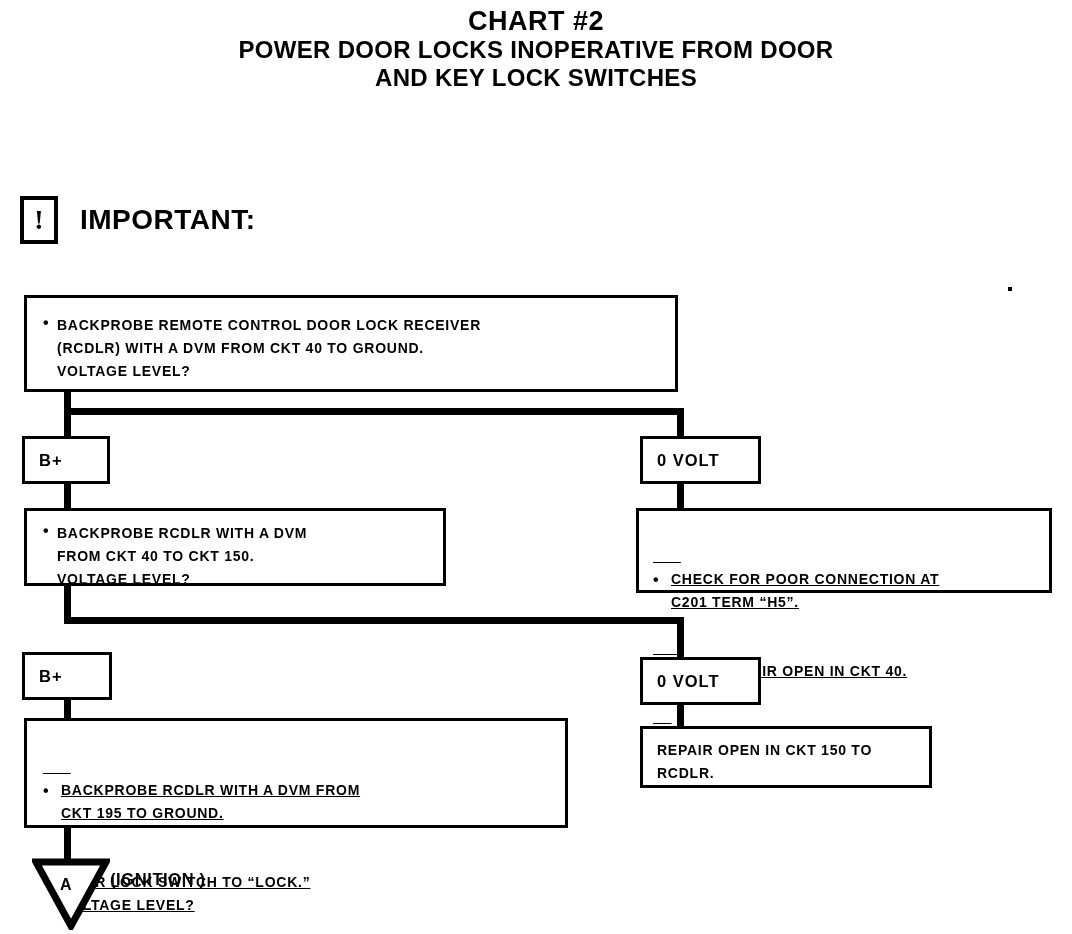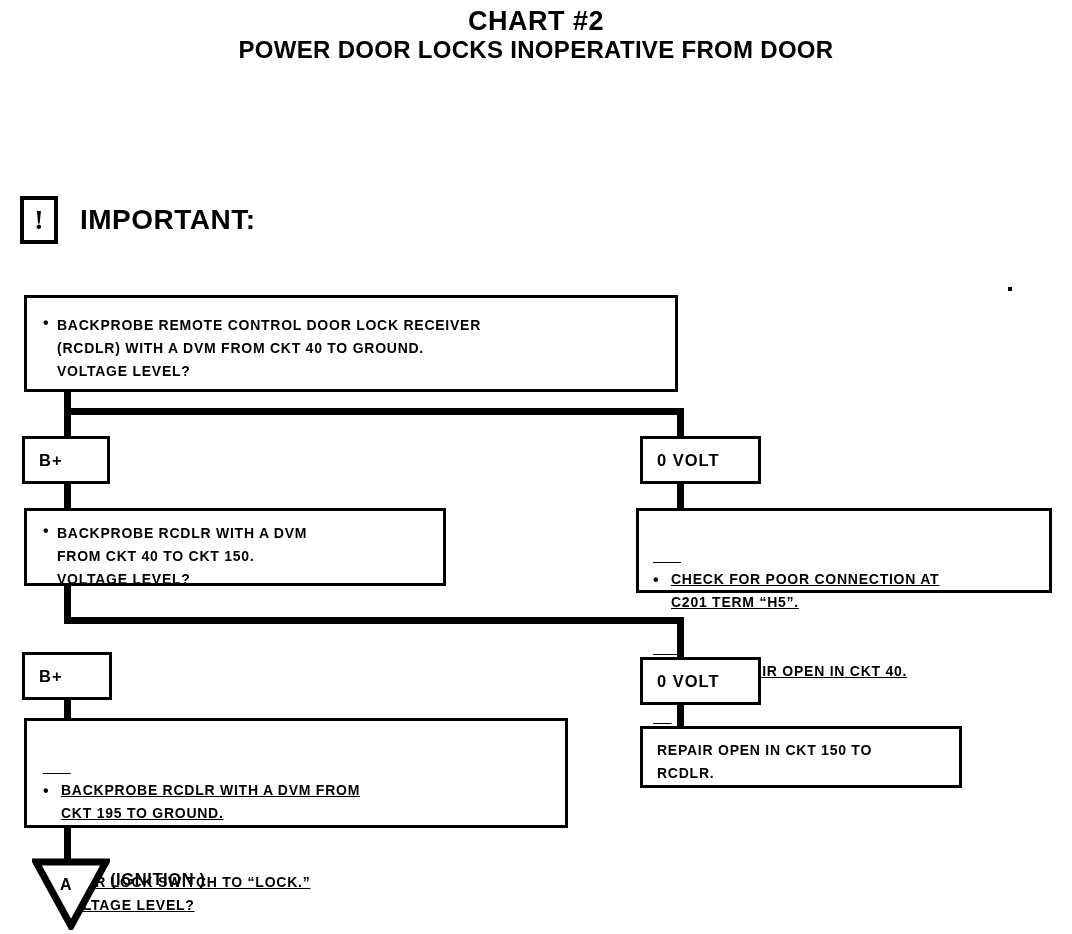--- a/index.html
+++ b/index.html
@@ -82,20 +82,21 @@
   .speck{position:absolute;left:1008px;top:287px;width:4px;height:4px;background:#000;}
 </style>
 </head>
 <body>
 
 <div class="stage">
 
   <div class="title-block">
     <div class="title-main">CHART #2</div>
     <div class="title-sub">POWER DOOR LOCKS INOPERATIVE FROM DOOR</div>
+    <div class="title-sub">AND KEY LOCK SWITCHES</div>
   </div>
 
   <div class="important-row">
     <div class="imp-icon">
       <div class="bang">!</div>
     </div>
     <div class="imp-label">IMPORTANT:</div>
   </div>
 
   <div class="box" style="left:24px;top:295px;width:654px;height:97px;">
@@ -150,21 +151,21 @@
 
   <div class="box" style="left:24px;top:718px;width:544px;height:110px;">
     <ul class="bullet-list box-text" style="position:absolute;left:16px;top:12px;">
       <li>BACKPROBE RCDLR WITH A DVM FROM
 CKT 195 TO GROUND.</li>
       <li>DOOR LOCK SWITCH TO “LOCK.”
 VOLTAGE LEVEL?</li>
     </ul>
   </div>
 
-  <div class="box" style="left:640px;top:726px;width:322px;height:62px;">
+  <div class="box" style="left:640px;top:726px;width:292px;height:62px;">
     <div class="box-text" style="position:absolute;left:14px;top:10px;">REPAIR OPEN IN CKT 150 TO
 RCDLR.</div>
   </div>
 
   <div class="vline" style="left:64px;top:828px;height:32px;"></div>
 
   <div class="tri-wrap">
     <svg width="78" height="72" viewBox="0 0 78 72">
       <polygon points="4,4 74,4 39,68" fill="#ffffff" stroke="#000000" stroke-width="7"></polygon>
     </svg>

